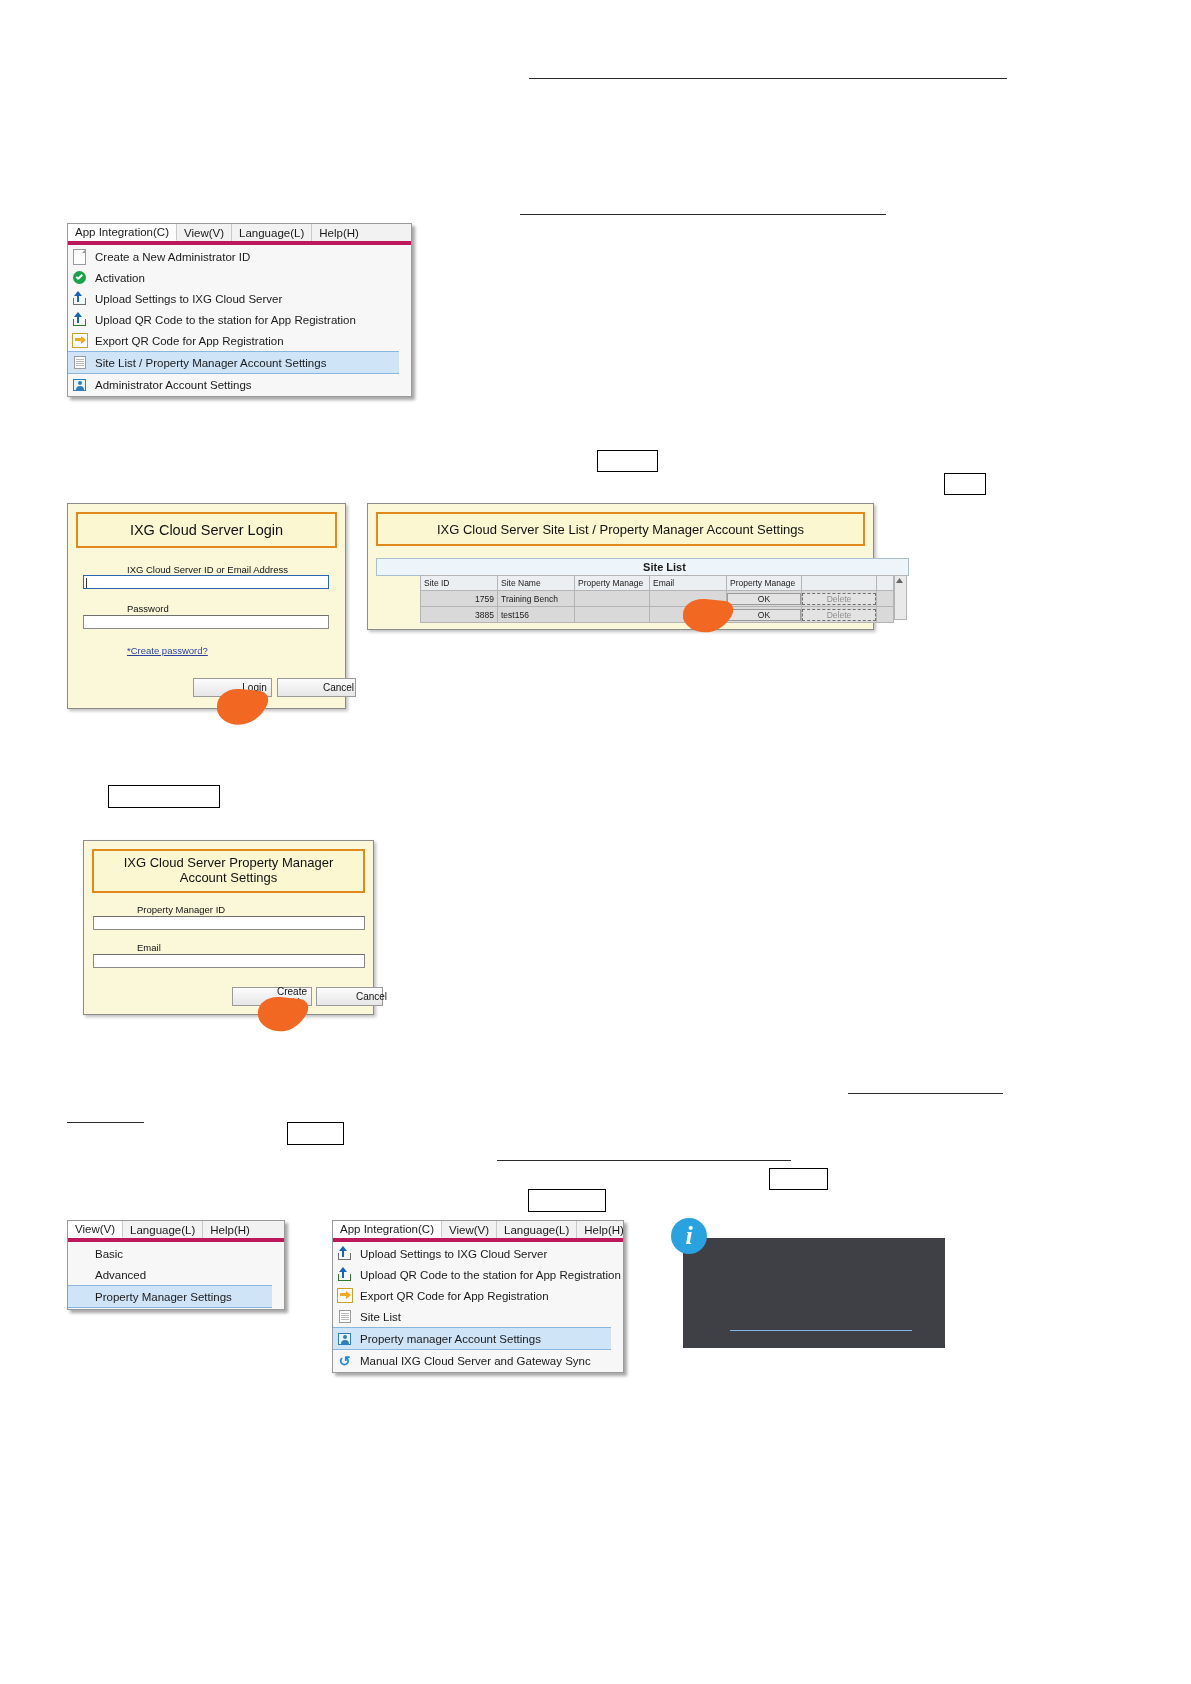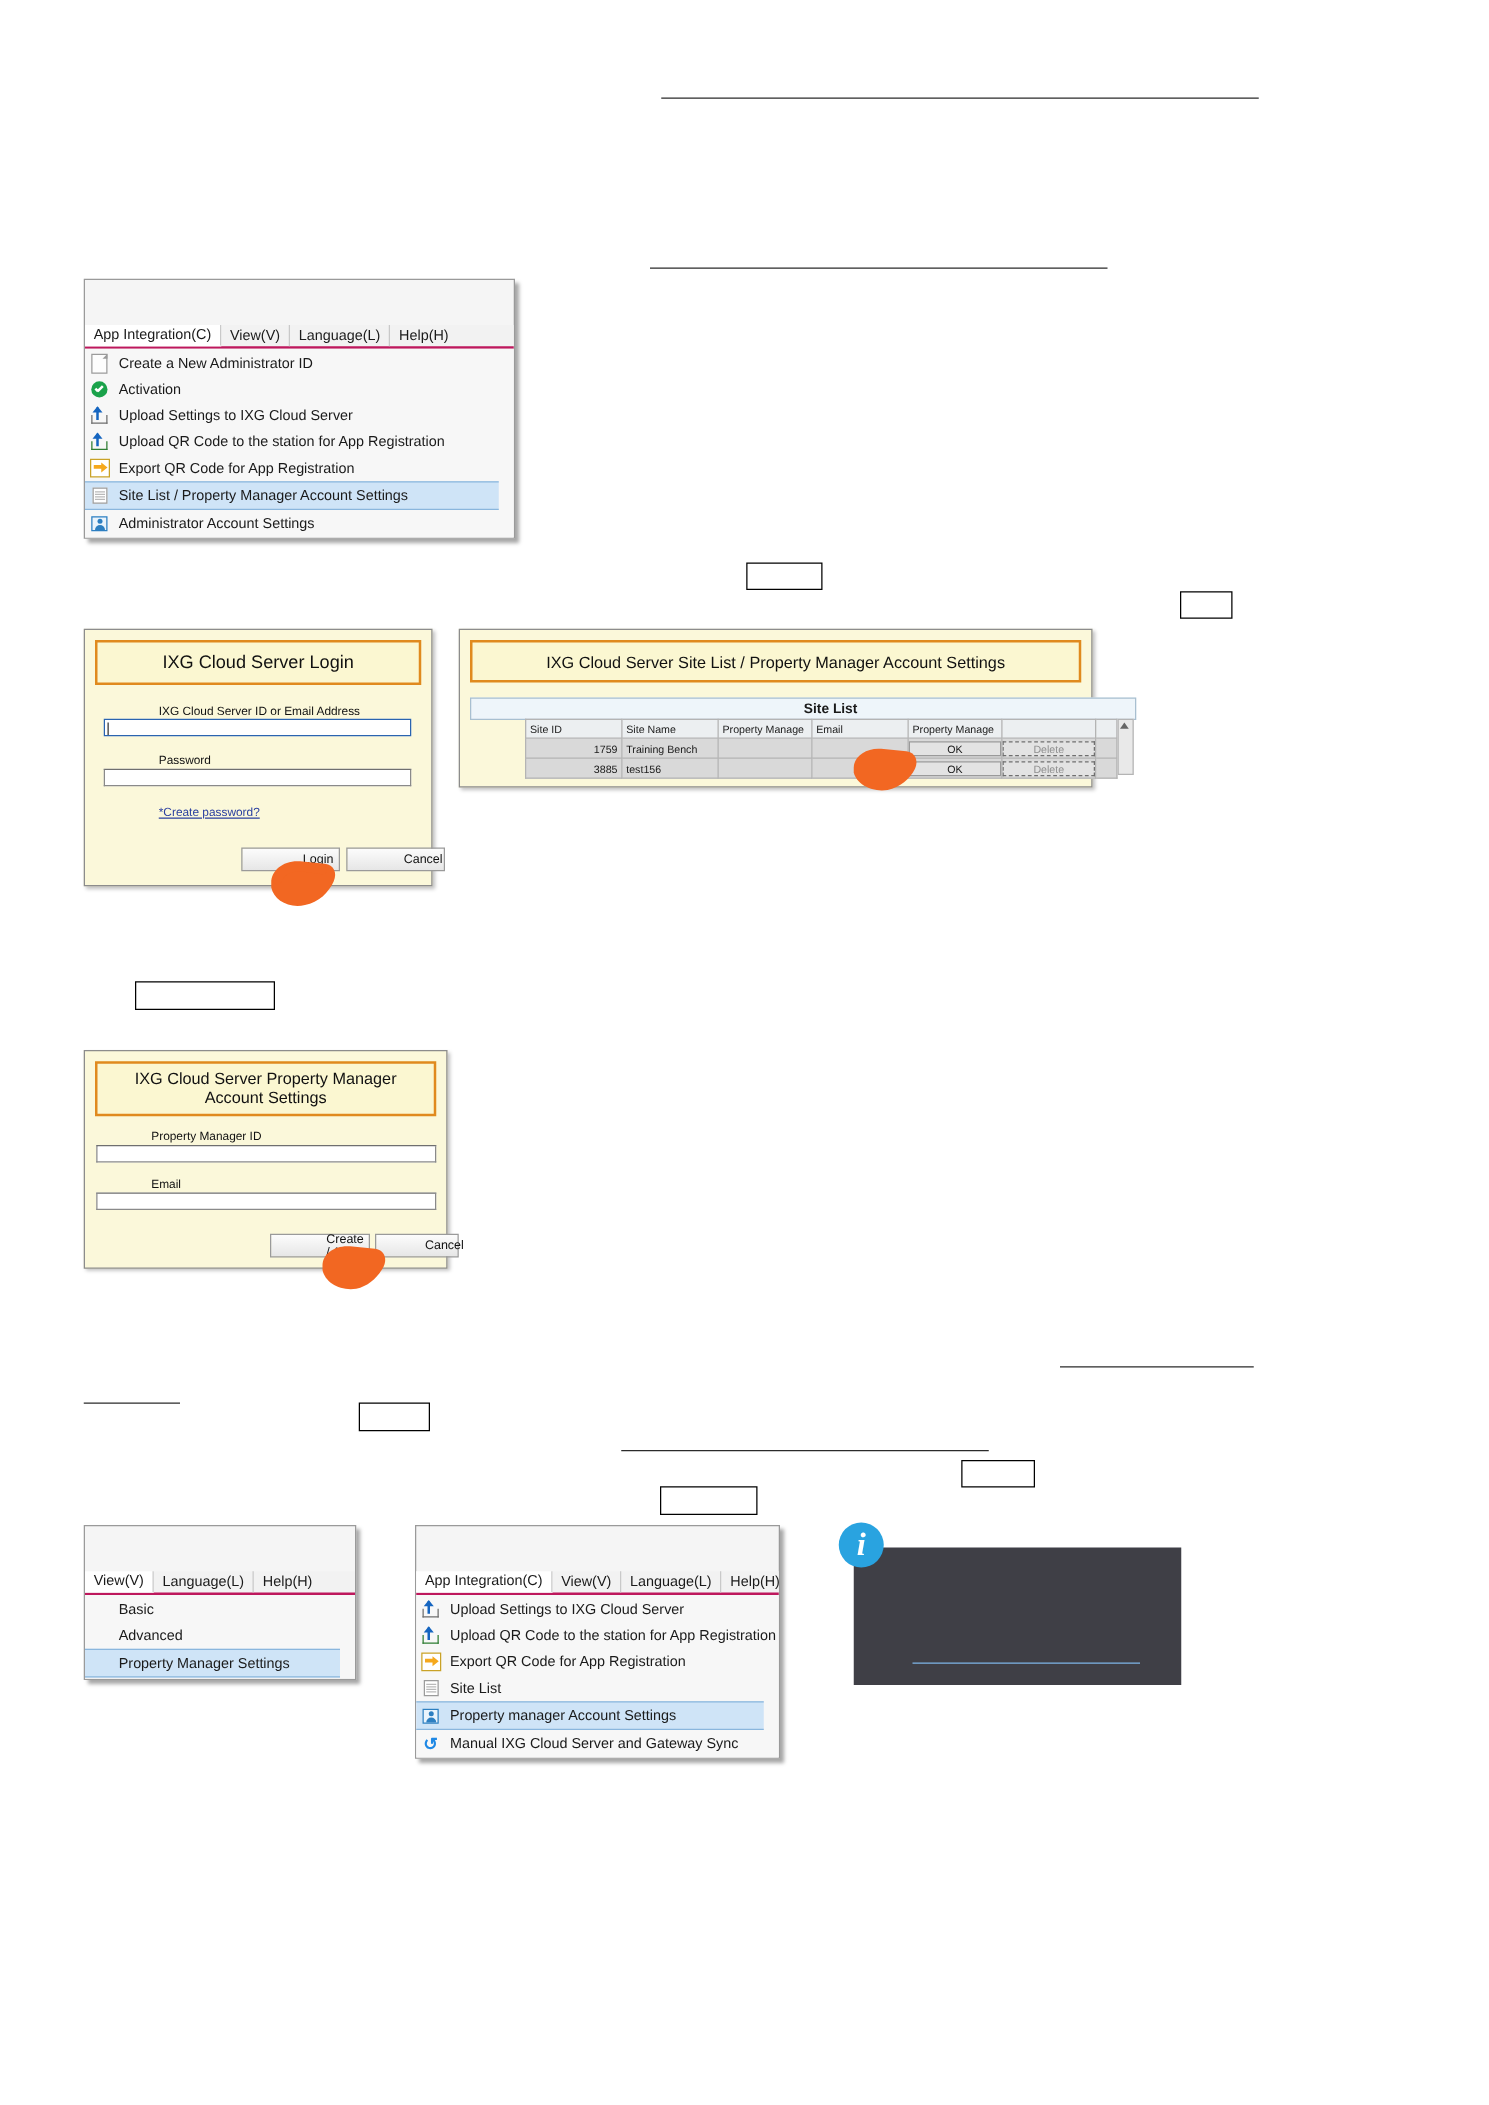--- a/index.html
+++ b/index.html
@@ -12,21 +12,21 @@
   .abs{position:absolute;padding-left:44px;}
 
   
   .rule{position:absolute;background:#2b2b2b;height:1px;}
   .blankbox{position:absolute;border:1px solid #000;background:#fff;}
 
   
   .menu-widget{position:absolute;background:#f5f5f5;border:1px solid #9a9a9a;}
   .menu-widget.shadow{box-shadow:3px 3px 3px rgba(0,0,0,.35);}
   .menubar{display:flex;height:17px;align-items:stretch;background:#f2f2f2;
-           border-bottom:2px solid #be185d;margin-top:36px;}
+           border-bottom:4px solid #be185d;}
   .menubar .mi{
     display:flex;align-items:center;padding:0 7px;font-size:11.5px;color:#1a1a1a;
     border-right:1px solid #c9c9c9;white-space:nowrap;
   }
   .menubar .mi.active{background:#ffffff;border-bottom:1px solid #ffffff;}
   .menubar .mi:last-child{border-right:none;}
   .menu-body{background:#f7f7f7;padding:1px 12px 1px 0;}
   .menu-row{
     display:flex;align-items:center;height:21px;padding-left:3px;font-size:11.5px;
     color:#1a1a1a;white-space:nowrap;
@@ -273,21 +273,21 @@
     </div>
   </div>
 </div>
 
 <div class="hand" style="left:680px;top:590px;">
   <svg width="58" height="48" viewBox="0 0 58 48">
     <path d="M3 24 C3 15, 13 8, 25 9 L45 11 C52 12, 55 18, 52 25 C48 33, 40 40, 30 42 C17 44, 5 37, 3 28 Z" fill="#f26722"></path>
   </svg>
 </div>
 
-<div class="dlg" style="left:67px;top:840px;width:289px;height:173px;">
+<div class="dlg" style="left:83px;top:840px;width:289px;height:173px;">
   <div class="dlg-title" style="height:40px;font-size:13px;line-height:1.15;flex-direction:column;">
     <span>IXG Cloud Server Property Manager</span>
     <span>Account Settings</span>
   </div>
 
   <div class="abs fld-label" style="left:9px;top:63px;">Property Manager ID</div>
   <div class="abs fld-input" style="left:9px;top:75px;width:272px;height:14px;"></div>
 
   <div class="abs fld-label" style="left:9px;top:101px;">Email</div>
   <div class="abs fld-input" style="left:9px;top:113px;width:272px;height:14px;"></div>

